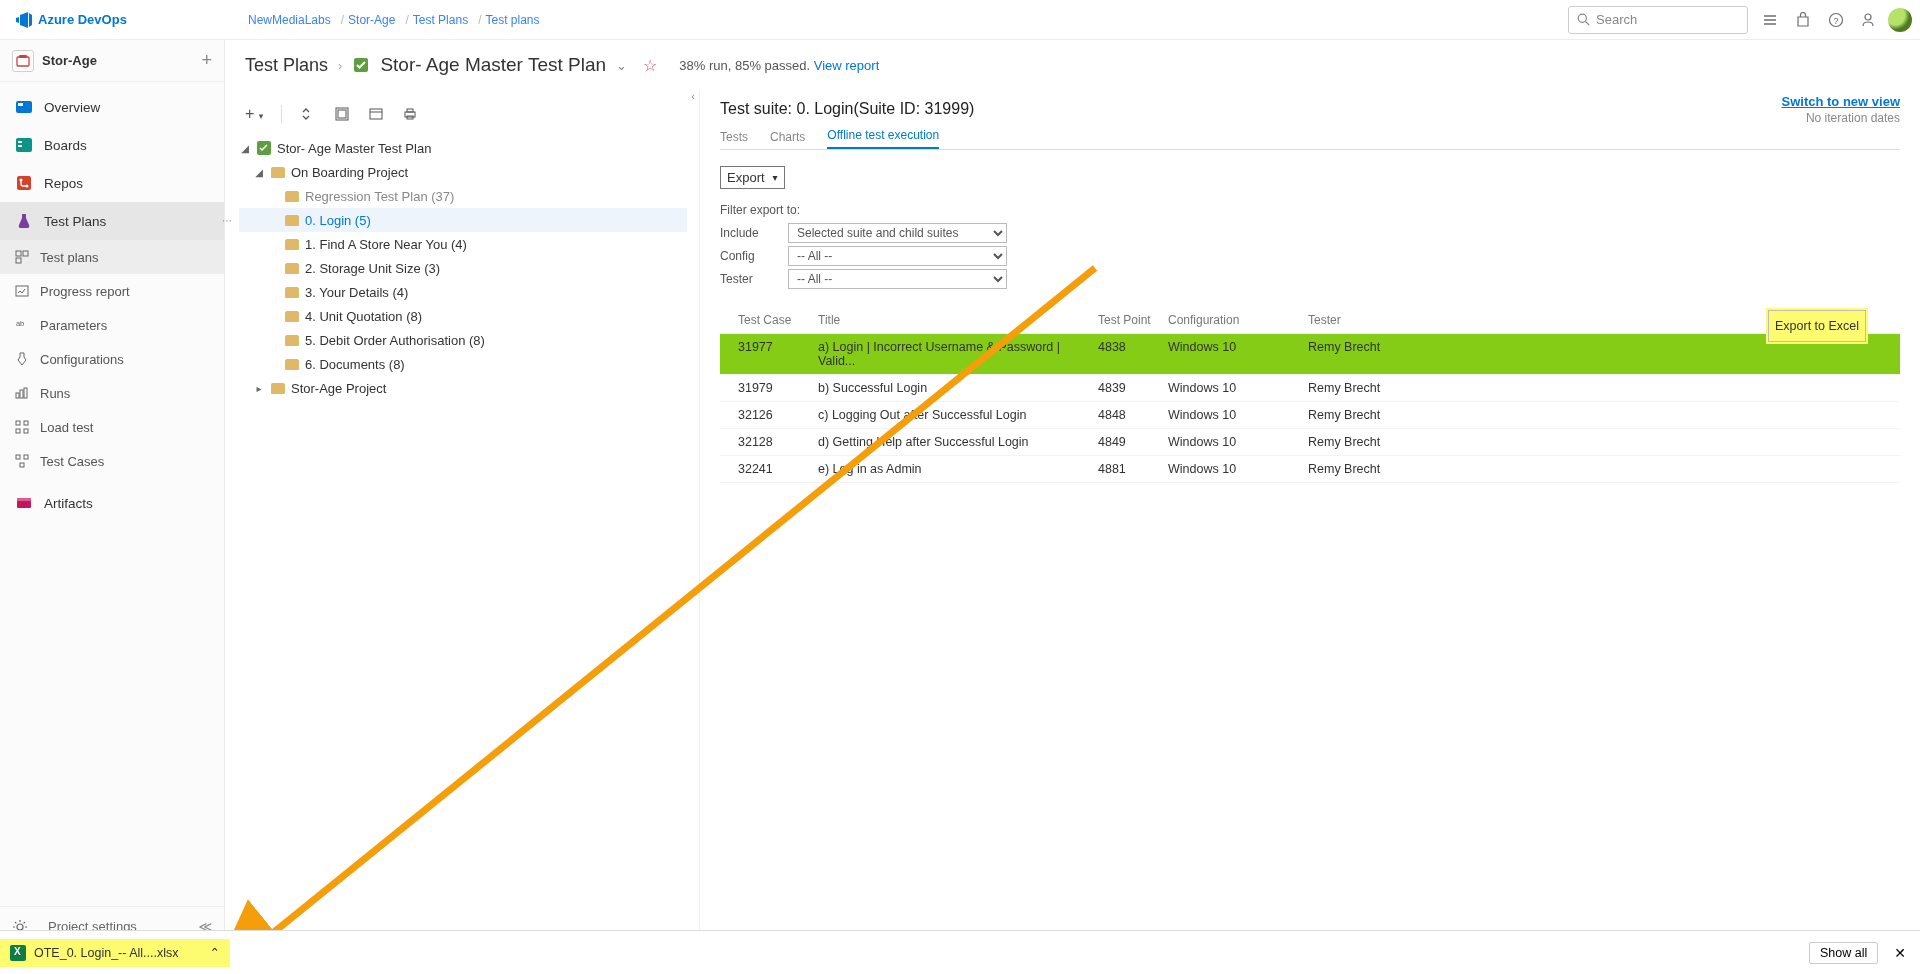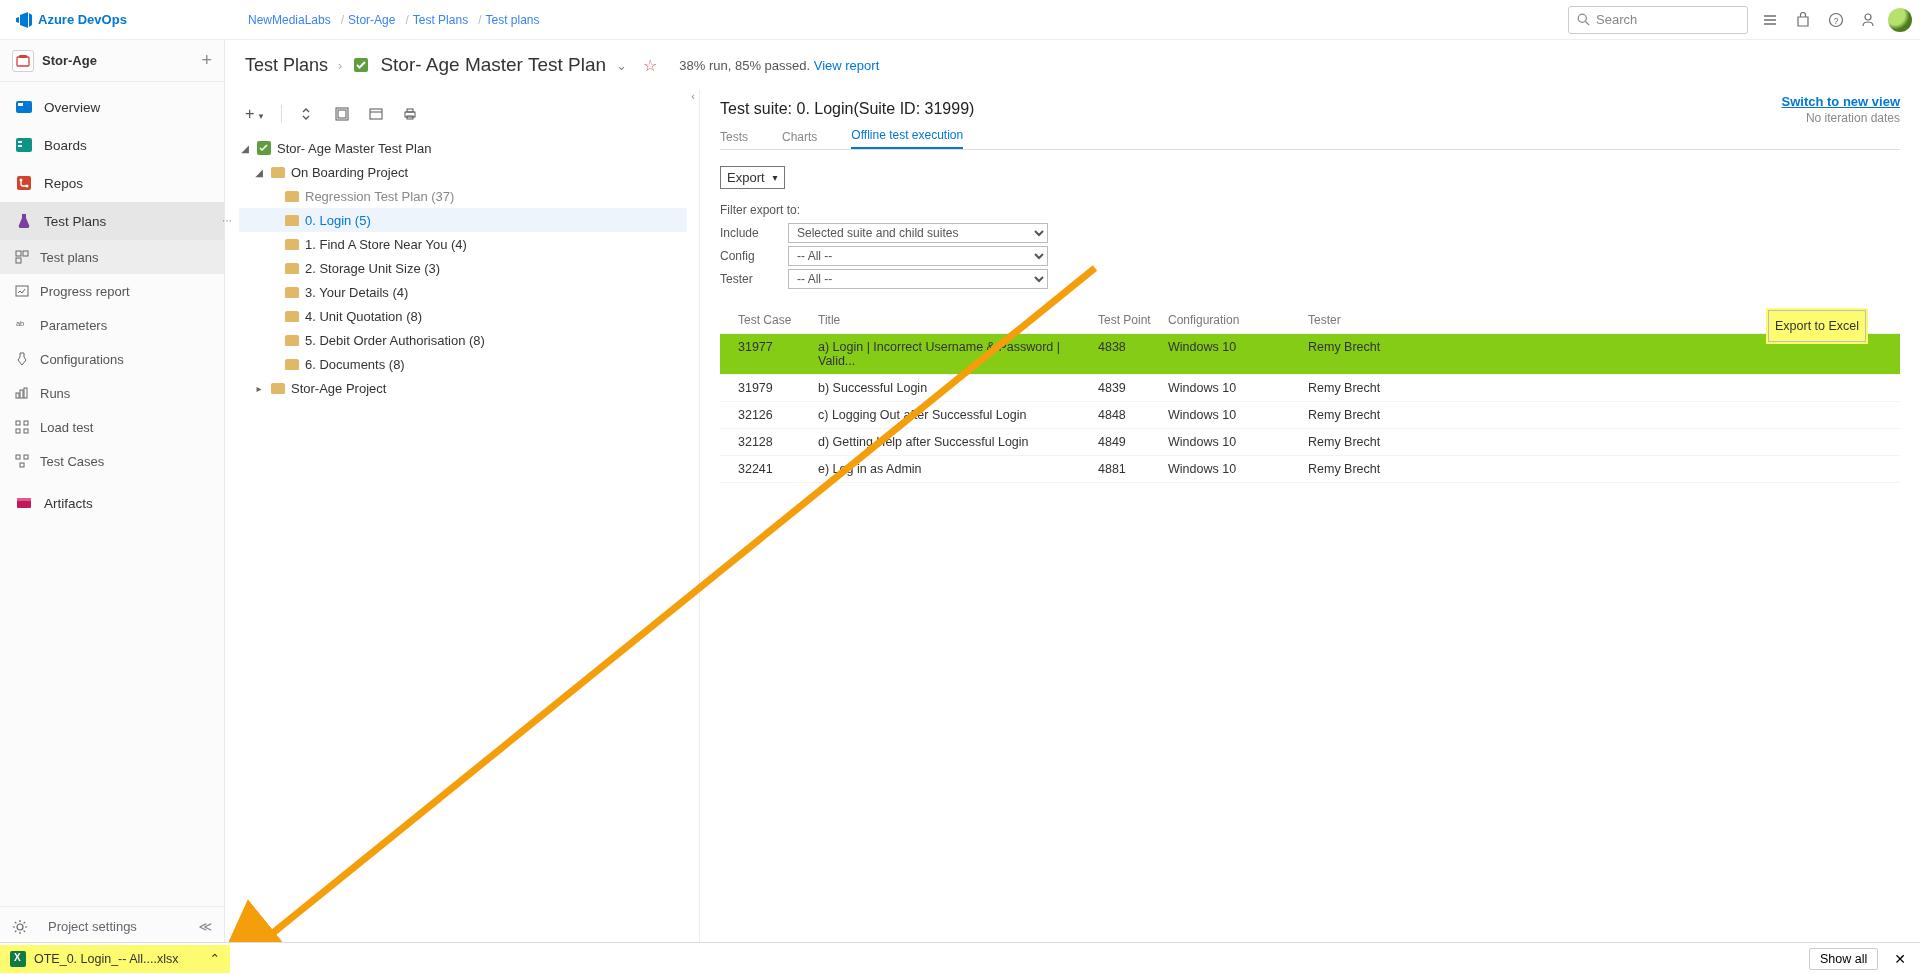--- a/index.html
+++ b/index.html
@@ -54,48 +54,48 @@
 .tree-row.selected { background:#eef4fb; color:#0078d4; }
 .folder-icon { width:14px; height:11px; background:#dfb968; border-radius:2px 2px 1px 1px; display:inline-block; }
 .plan-ic { width:14px; height:14px; display:inline-block; }
 .indent-1 { padding-left:14px; }
 .indent-2 { padding-left:28px; }
 .indent-3 { padding-left:46px; }
 .collapse-handle { position:absolute; right:-1px; top:0; width:14px; height:18px; color:#888; font-size:11px; text-align:center; }
 
 .detail-pane { flex:1; padding:10px 20px; position:relative; }
 .suite-title { font-size:16px; color:#222; margin-bottom:8px; }
-.tabs { display:flex; gap:34px; font-size:12px; border-bottom:1px solid #ddd; height:24px; align-items:flex-end; }
+.tabs { display:flex; gap:22px; font-size:12px; border-bottom:1px solid #ddd; height:24px; align-items:flex-end; }
 .tabs .tab { padding-bottom:5px; color:#888; cursor:pointer; }
 .tabs .tab.active { color:#0078d4; border-bottom:2px solid #0078d4; font-weight:500; }
 
 .switch-line { position:absolute; right:20px; top:4px; text-align:right; }
 .switch-link { color:#0078d4; font-weight:600; text-decoration:underline; font-size:13px; }
 .iter { color:#888; font-size:12px; margin-top:2px; }
 
 .export-area { margin-top:16px; }
 .export-combo { border:1px solid #777; padding:3px 6px; font-size:13px; background:#fff; display:inline-flex; align-items:center; gap:8px; }
 .export-combo::after { content:"▾"; font-size:10px; color:#333; }
 
 .filter-label { font-size:12px; color:#555; margin-top:14px; }
 .filter-grid { margin-top:6px; display:grid; grid-template-columns: 60px 260px; row-gap:3px; column-gap:8px; font-size:12px; color:#555; align-items:center; }
-.filter-grid select, .sel { width:260px; height:20px; border:1px solid #bbb; font-size:12px; padding-left:4px; background:#fff; color:#555; }
+.filter-grid select, .sel { width:219px; height:20px; border:1px solid #bbb; font-size:12px; padding-left:4px; background:#fff; color:#555; }
 
 .export-btn { position:absolute; left:1068px; top:220px; border:1px solid #bdbdbd; background:#fdfb6f; padding:8px 6px; font-size:12.5px; color:#333; box-shadow:0 0 0 2px #fdfb6f; }
 
 .grid { margin-top:18px; }
 .grid-head { display:grid; grid-template-columns: 80px 280px 70px 140px 200px; font-size:12px; color:#777; border-bottom:1px solid #eee; padding:6px 0 6px 18px; }
 .grid-row { display:grid; grid-template-columns: 80px 280px 70px 140px 200px; font-size:12.5px; padding:6px 0 6px 18px; border-bottom:1px solid #f3f3f3; }
 .grid-row.sel-row { background:#84cc16; }
 
 
 .arrow-svg { position:absolute; left:0; top:0; pointer-events:none; }
 
 
-.download-bar { position:absolute; left:0; right:0; bottom:0; height:32px; border-top:1px solid #ddd; display:flex; align-items:center; justify-content:space-between; font-size:12.5px; background:#fff; }
+.download-bar { position:absolute; left:0; right:0; bottom:0; height:44px; border-top:1px solid #ddd; display:flex; align-items:center; justify-content:space-between; font-size:12.5px; background:#fff; }
 .dl-chip { background:#fdfb6f; height:28px; display:flex; align-items:center; gap:8px; padding:0 10px; width:230px; }
 .excel-icon { width:16px; height:16px; background:#107c41; border-radius:2px; position:relative; }
 .excel-icon::after { content:"X"; color:#fff; font-size:10px; position:absolute; left:4px; top:1px; font-weight:bold; }
 .dl-right { display:flex; align-items:center; gap:16px; padding-right:14px; color:#000000; }
 .show-all { border:1px solid #ccc; padding:3px 10px; border-radius:2px; background:#fff; }
 
 svg { display:block; }
 </style>
 </head>
 <body>

